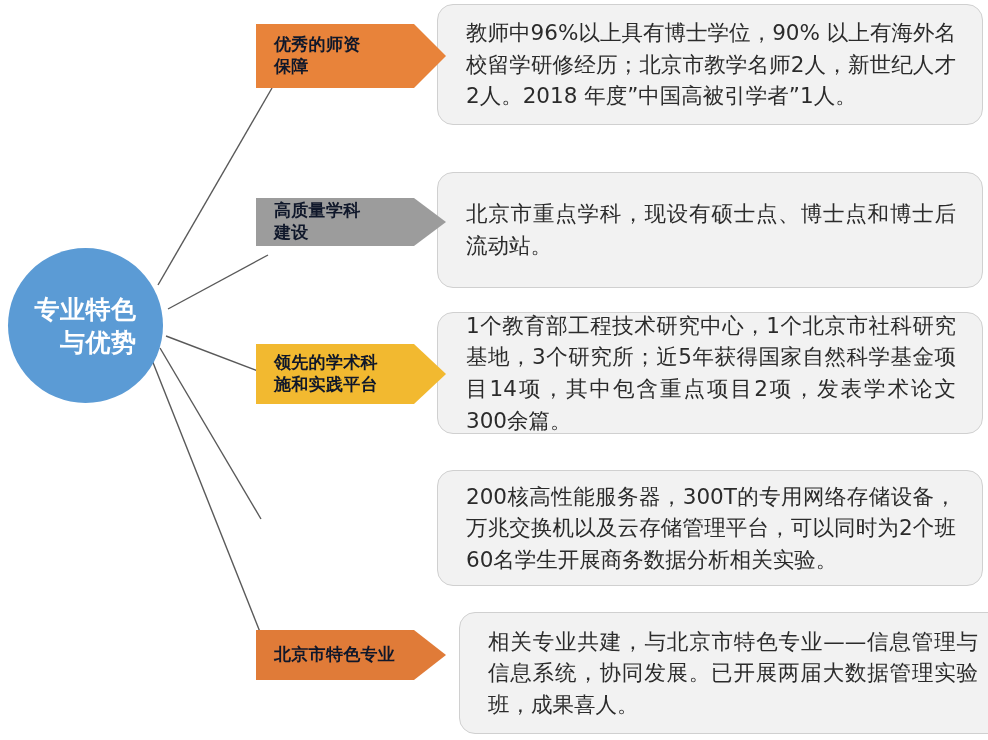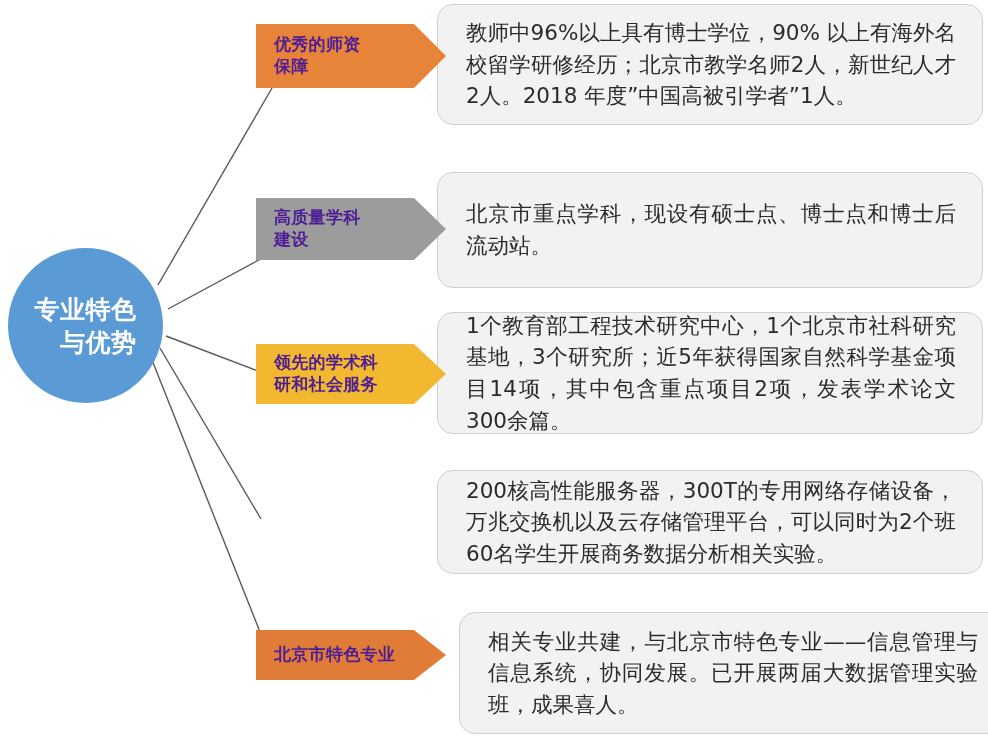--- a/index.html
+++ b/index.html
@@ -54,21 +54,21 @@
     z-index: 4;
     display: flex;
     align-items: center;
     box-sizing: border-box;
     padding-left: 18px;
     padding-right: 34px;
     -webkit-clip-path: polygon(0 0, calc(100% - 32px) 0, 100% 50%, calc(100% - 32px) 100%, 0 100%);
     clip-path: polygon(0 0, calc(100% - 32px) 0, 100% 50%, calc(100% - 32px) 100%, 0 100%);
   }
   .chevron-label {
-    color: #4c1d95;
+    color: #0f172a;
     font-size: 17px;
     font-weight: bold;
     line-height: 1.28;
     white-space: pre-line;
     letter-spacing: 0.3px;
   }
   
   .bubble {
     position: absolute;
     z-index: 2;
@@ -107,37 +107,37 @@
   </div>
 
   <div class="chevron" style="left:256px; top:24px; width:190px; height:64px; background:#E8833A;">
     <div class="chevron-label">优秀的师资
 保障</div>
   </div>
   <div class="bubble" style="left:437px; top:4px; width:546px; height:121px;">
     <div class="bubble-text">教师中96%以上具有博士学位，90% 以上有海外名校留学研修经历；北京市教学名师2人，新世纪人才2人。2018 年度”中国高被引学者”1人。</div>
   </div>
 
-  <div class="chevron" style="left:256px; top:198px; width:190px; height:62px; background:#9C9C9C;">
+  <div class="chevron" style="left:256px; top:198px; width:190px; height:48px; background:#9C9C9C;">
     <div class="chevron-label">高质量学科
 建设</div>
   </div>
   <div class="bubble" style="left:437px; top:172px; width:546px; height:116px;">
     <div class="bubble-text">北京市重点学科，现设有硕士点、博士点和博士后流动站。</div>
   </div>
 
   <div class="chevron" style="left:256px; top:344px; width:190px; height:60px; background:#F2B930;">
     <div class="chevron-label">领先的学术科
-研和社会服务</div>
+施和实践平台</div>
   </div>
   <div class="bubble" style="left:437px; top:312px; width:546px; height:122px;">
     <div class="bubble-text">1个教育部工程技术研究中心，1个北京市社科研究基地，3个研究所；近5年获得国家自然科学基金项目14项，其中包含重点项目2项，发表学术论文300余篇。</div>
   </div>
 
-  <div class="bubble" style="left:437px; top:470px; width:546px; height:104px;">
+  <div class="bubble" style="left:437px; top:470px; width:546px; height:116px;">
     <div class="bubble-text">200核高性能服务器，300T的专用网络存储设备，万兆交换机以及云存储管理平台，可以同时为2个班60名学生开展商务数据分析相关实验。</div>
   </div>
 
   <div class="chevron" style="left:256px; top:630px; width:190px; height:50px; background:#E07B38;">
     <div class="chevron-label">北京市特色专业</div>
   </div>
   <div class="bubble" style="left:437px; top:612px; width:546px; height:122px;margin-left:22px;">
     <div class="bubble-text">相关专业共建，与北京市特色专业——信息管理与信息系统，协同发展。已开展两届大数据管理实验班，成果喜人。</div>
   </div>
 

